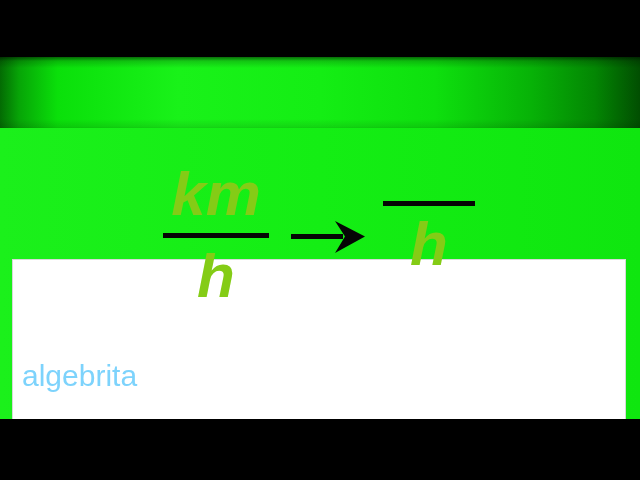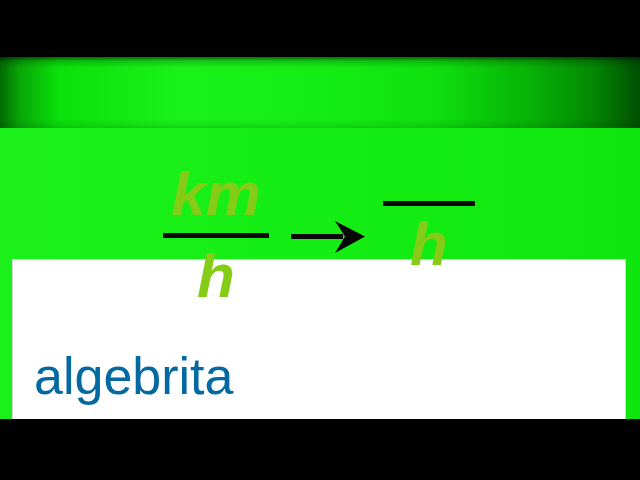--- a/index.html
+++ b/index.html
@@ -128,26 +128,26 @@
     justify-content: center;
     width: 92px;
     height: 60px;
     margin: 4px 8px 0 14px;
   }
   .arrow-wrap svg { display: block; }
 
   
   .brand {
     position: absolute;
-    left: 34px;
+    left: 22px;
     top: 352px;
-    font-size: 52px;
+    font-size: 30px;
     font-weight: 400;
     letter-spacing: 0px;
-    color: #0369a1;
+    color: #7dd3fc;
     white-space: nowrap;
     line-height: 48px;
   }
 </style>
 </head>
 <body>
 
 <div id="screen">
 
   <div class="letterbox-top"></div>

